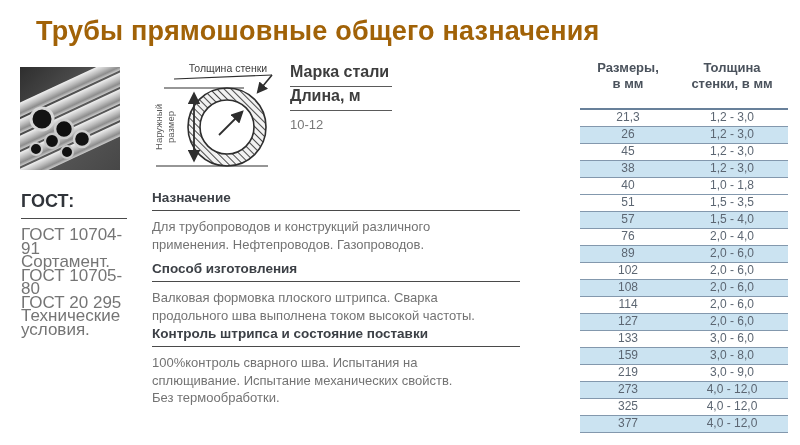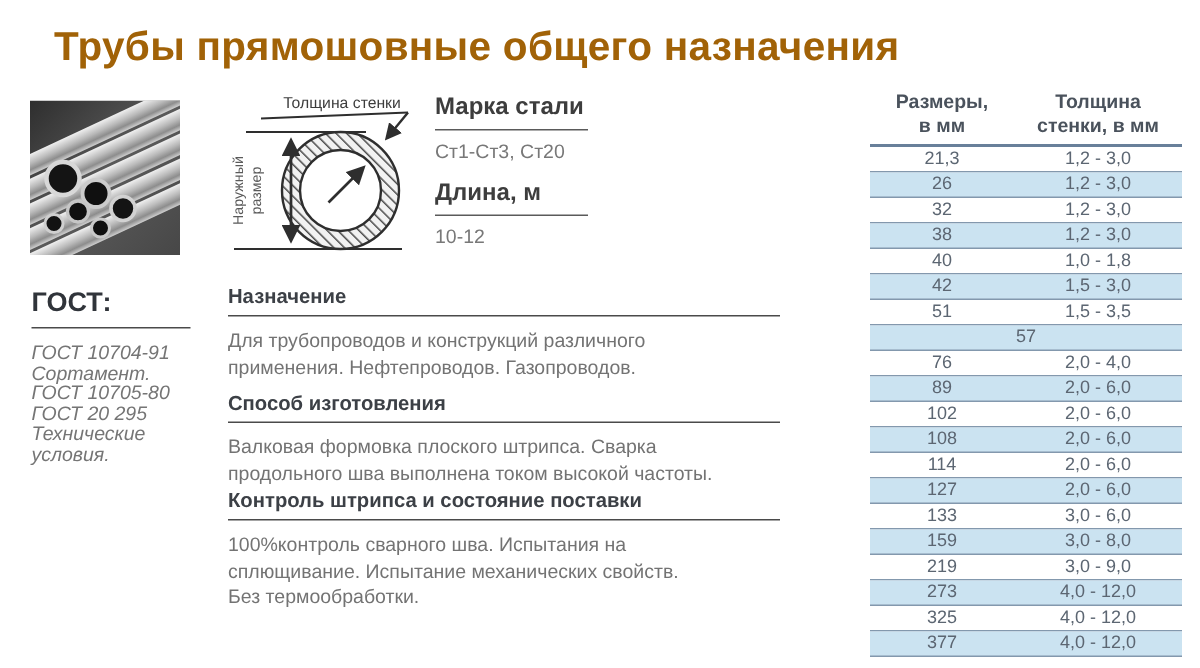--- a/index.html
+++ b/index.html
@@ -30,34 +30,34 @@
   }
   .spec-value { font-size:13px; color:#787878; margin:6px 0 12px 0; }
 
   
   .gost { position:absolute; left:21px; top:191px; width:106px; }
   .gost-title {
     font-size:18px; font-weight:bold; color:#30343a;
     padding-bottom:6px; border-bottom:1.5px solid #4a4a4a;
   }
   .gost-lines { margin-top:9px; }
-  .gost-line { display:block; font-size:13px; line-height:13.5px; color:#757575;font-style:italic; }
+  .gost-line { display:block; font-size:17px; line-height:13.5px; color:#757575; }
 
   
   .section { position:absolute; left:152px; width:368px; }
   .sec-head {
     font-size:13.5px; font-weight:bold; color:#3c4046;
     padding-bottom:5px; border-bottom:1.5px solid #4a4a4a;
   }
   .sec-body { margin-top:7px; }
   .sec-line { display:block; font-size:13px; line-height:17.5px; color:#737373; }
 
   
   .sizes-table { position:absolute; left:580px; top:60px; width:208px; }
-  .thead { display:flex; padding-bottom:4px; border-bottom:2px solid #68809a; }
+  .thead { display:flex; padding-bottom:16px; border-bottom:2px solid #68809a; }
   .th { font-size:13px; font-weight:bold; color:#4a525c; line-height:16px; text-align:center; }
   .th.c1 { width:96px; }
   .th.c2 { width:112px; }
   .tbody {}
   .trow {
     display:flex; height:17px; border-bottom:1.5px solid #8398ad;
     background:#ffffff;
     justify-content:center;
   }
   .trow.alt { background:#cbe3f1; }
@@ -134,21 +134,20 @@
 
       <line x1="46" y1="38" x2="46" y2="104" stroke="#2e2e2e" stroke-width="1.8" marker-start="url(#arr)" marker-end="url(#arr)"></line>
 
       <text x="14" y="71" font-size="9.5" fill="#5a5a5a" text-anchor="middle" transform="rotate(-90 14 71)" id="diag-outer1">Наружный</text>
       <text x="26" y="71" font-size="9.5" fill="#5a5a5a" text-anchor="middle" transform="rotate(-90 26 71)" id="diag-outer2">размер</text>
     </svg>
   </div>
 
   <div class="specs">
     <div class="spec-label">Марка стали</div>
-    <div class="spec-value">Ст1-Ст3, Ст20</div>
     <div class="spec-label">Длина, м</div>
     <div class="spec-value">10-12</div>
   </div>
 
   <div class="gost">
     <div class="gost-title">ГОСТ:</div>
     <div class="gost-lines" id="gost-lines">
         <span class="gost-line">ГОСТ 10704-91</span>
         <span class="gost-line">Сортамент.</span>
         <span class="gost-line">ГОСТ 10705-80</span>
@@ -197,41 +196,38 @@
     <div class="tbody" id="table-body">
         <div class="trow">
           <div class="td c1">21,3</div>
           <div class="td c2">1,2 - 3,0</div>
         </div>
         <div class="trow alt">
           <div class="td c1">26</div>
           <div class="td c2">1,2 - 3,0</div>
         </div>
         <div class="trow">
-          <div class="td c1">32</div>
+          <div class="td c1">45</div>
           <div class="td c2">1,2 - 3,0</div>
         </div>
         <div class="trow alt">
           <div class="td c1">38</div>
           <div class="td c2">1,2 - 3,0</div>
         </div>
         <div class="trow">
           <div class="td c1">40</div>
           <div class="td c2">1,0 - 1,8</div>
         </div>
-        <div class="trow alt">
-          <div class="td c1">42</div>
-          <div class="td c2">1,5 - 3,0</div>
-        </div>
         <div class="trow">
           <div class="td c1">51</div>
           <div class="td c2">1,5 - 3,5</div>
         </div>
         <div class="trow alt">
           <div class="td c1">57</div>
+          <div class="td c2">1,5 - 4,0</div>
         </div>
         <div class="trow">
           <div class="td c1">76</div>
           <div class="td c2">2,0 - 4,0</div>
         </div>
         <div class="trow alt">
           <div class="td c1">89</div>
           <div class="td c2">2,0 - 6,0</div>
         </div>
         <div class="trow">

